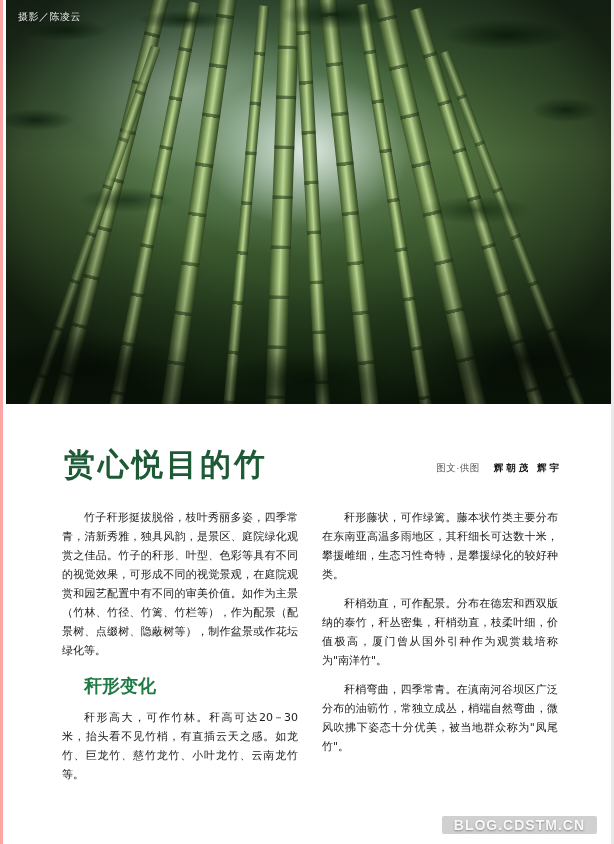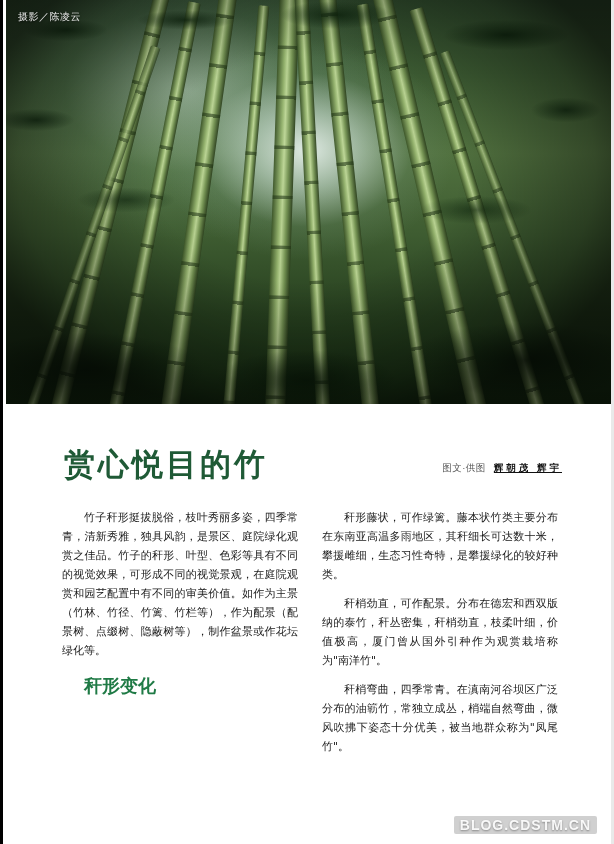--- a/index.html
+++ b/index.html
@@ -12,21 +12,21 @@
     background: #ffffff;
     font-family: "Liberation Sans", sans-serif;
     overflow: hidden;
   }
   .page {
     position: relative;
     width: 614px;
     height: 844px;
     background: #ffffff;
     box-sizing: border-box;
-    border-left: 3px solid #000000;
+    border-left: 3px solid #fca5a5;
     border-right: 3px solid #e9e9e9;
     overflow: hidden;
   }
 
   
   .photo {
     position: absolute;
     left: 3px;
     top: 0;
     width: 608px;
@@ -107,24 +107,24 @@
     letter-spacing: 3px;
   }
   .byline {
     position: absolute;
     right: 52px;
     top: 50px;
     font-size: 9.5px;
     color: #333;
     display: flex;
     align-items: baseline;
-    gap: 8px;
+    gap: 14px;
   }
   .byline .label { color: #555; letter-spacing: 0.5px; }
-  .byline .names { font-weight: bold; letter-spacing: 3px; color: #111; text-decoration: underline; }
+  .byline .names { font-weight: bold; letter-spacing: 3px; color: #111; }
 
   .columns {
     position: absolute;
     left: 0;
     top: 96px;
     right: 0;
     display: flex;
     gap: 24px;
     padding: 0 56px;
     box-sizing: border-box;
@@ -155,21 +155,21 @@
   .watermark {
     position: absolute;
     right: 14px;
     bottom: 10px;
     color: rgba(255,255,255,0.92);
     font-size: 14px;
     font-weight: bold;
     letter-spacing: 1px;
     text-shadow: 0 1px 2px rgba(0,0,0,0.35);
     background: rgba(170,170,170,0.55);
-    padding: 1px 6px;
+    padding: 1px 12px;
     border-radius: 2px;
   }
 </style>
 </head>
 <body>
 
 <div class="page">
 
   <div class="photo">
     <div class="photo-sky"></div>
@@ -198,20 +198,21 @@
     <div class="byline">
       <span class="label">图文·供图</span>
       <span class="names">辉朝茂  辉宇</span>
     </div>
 
     <div class="columns">
 
       <div class="col">
         <p>竹子秆形挺拔脱俗，枝叶秀丽多姿，四季常青，清新秀雅，独具风韵，是景区、庭院绿化观赏之佳品。竹子的秆形、叶型、色彩等具有不同的视觉效果，可形成不同的视觉景观，在庭院观赏和园艺配置中有不同的审美价值。如作为主景（竹林、竹径、竹篱、竹栏等），作为配景（配景树、点缀树、隐蔽树等），制作盆景或作花坛绿化等。</p>
         <div class="subhead">秆形变化</div>
+        <p>秆形高大，可作竹林。秆高可达20－30米，抬头看不见竹梢，有直插云天之感。如龙竹、巨龙竹、慈竹龙竹、小叶龙竹、云南龙竹等。</p>
       </div>
 
       <div class="col">
         <p>秆形藤状，可作绿篱。藤本状竹类主要分布在东南亚高温多雨地区，其秆细长可达数十米，攀援雌细，生态习性奇特，是攀援绿化的较好种类。</p>
         <p>秆梢劲直，可作配景。分布在德宏和西双版纳的泰竹，秆丛密集，秆梢劲直，枝柔叶细，价值极高，厦门曾从国外引种作为观赏栽培称为"南洋竹"。</p>
         <p>秆梢弯曲，四季常青。在滇南河谷坝区广泛分布的油簕竹，常独立成丛，梢端自然弯曲，微风吹拂下姿态十分优美，被当地群众称为"凤尾竹"。</p>
       </div>
 
     </div>
   </div>

